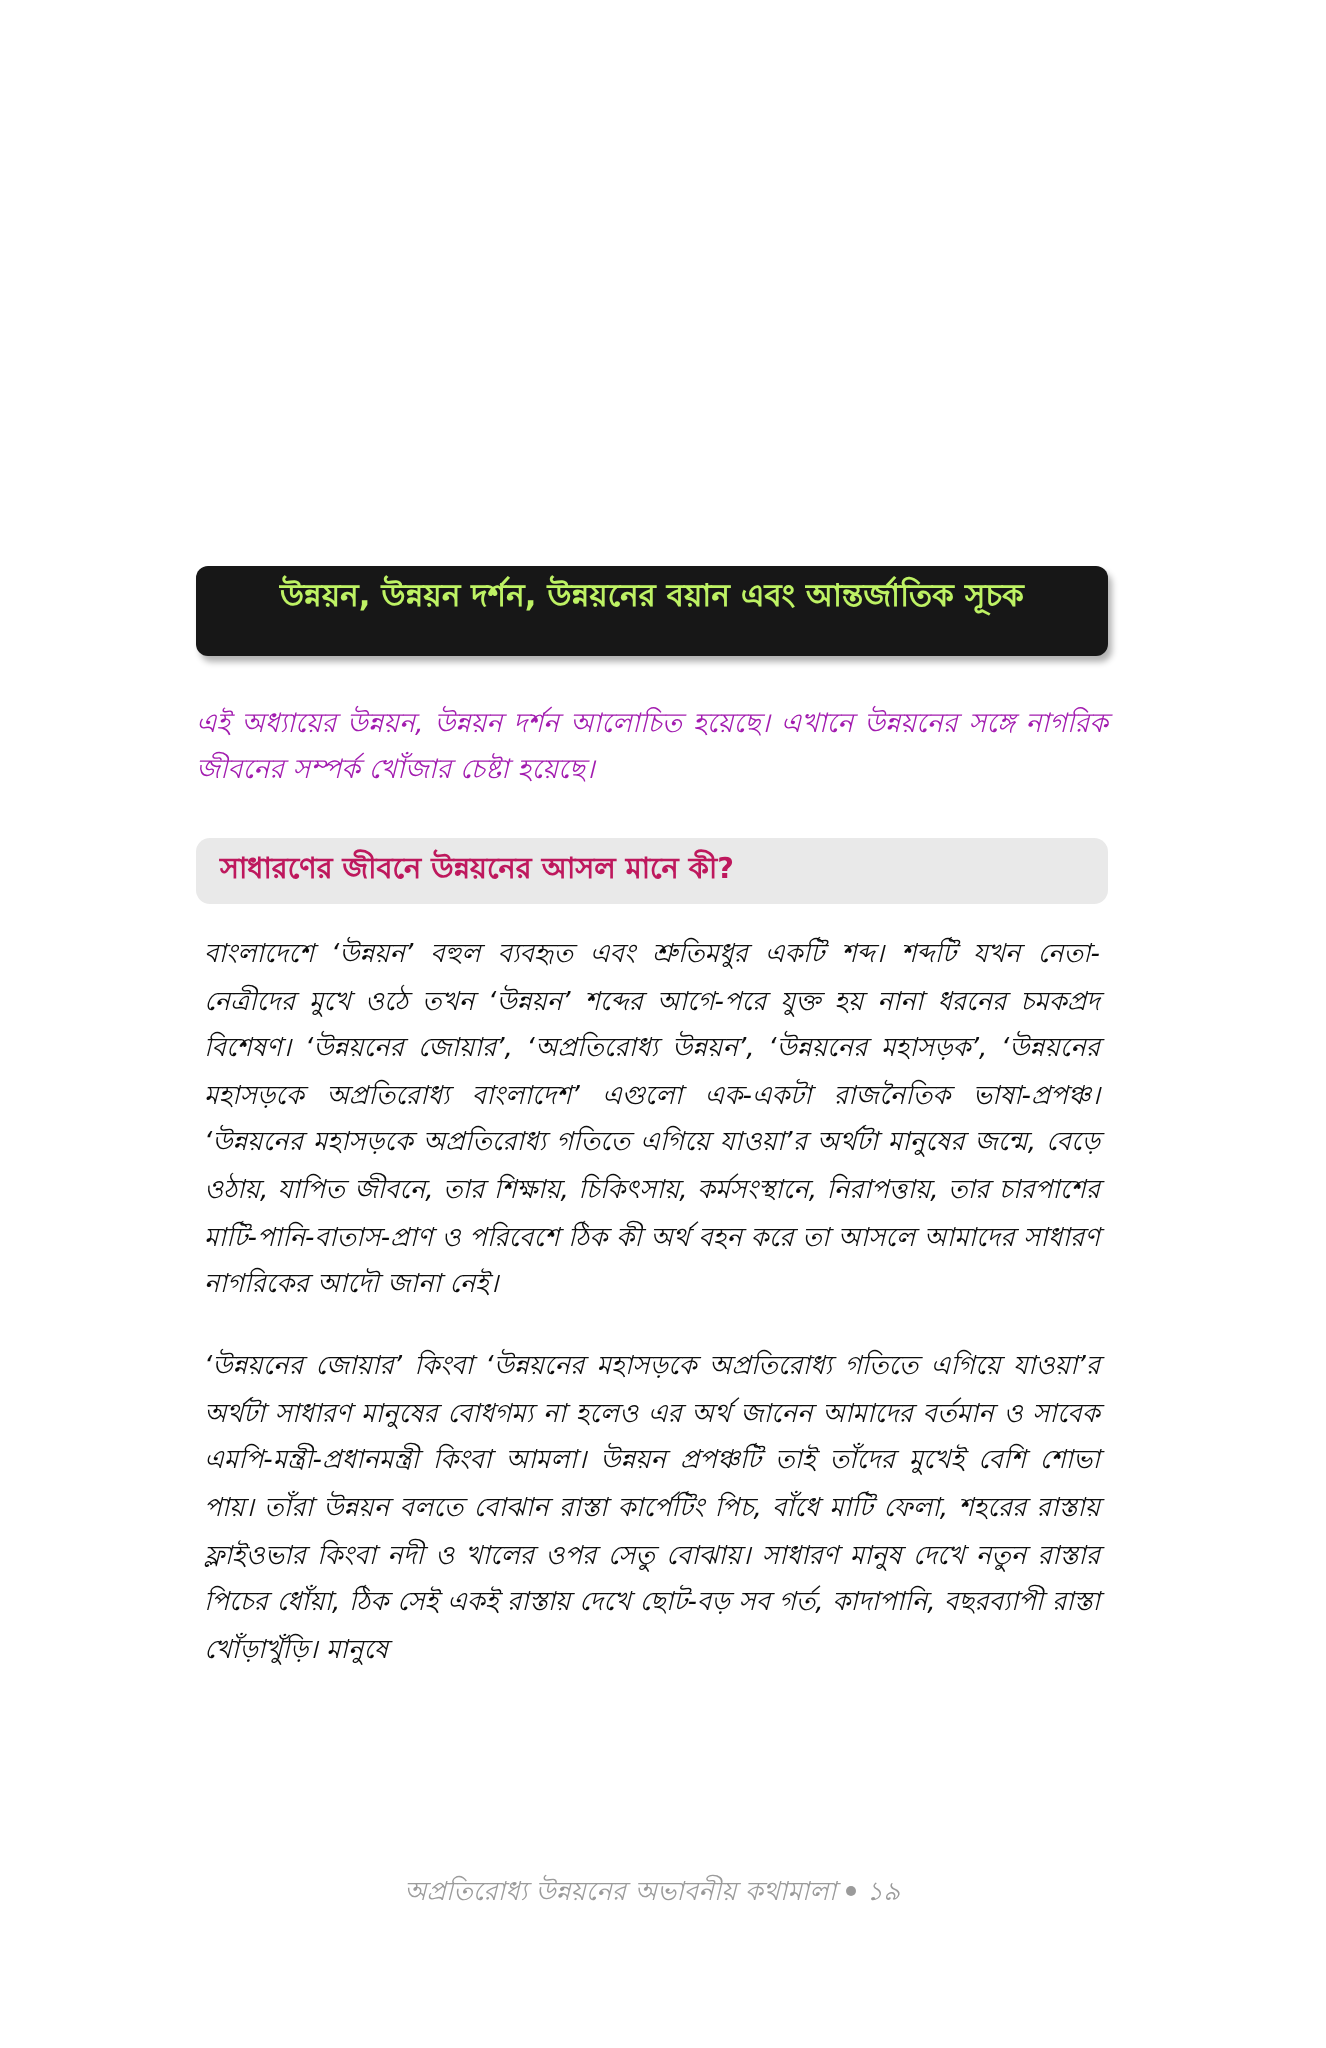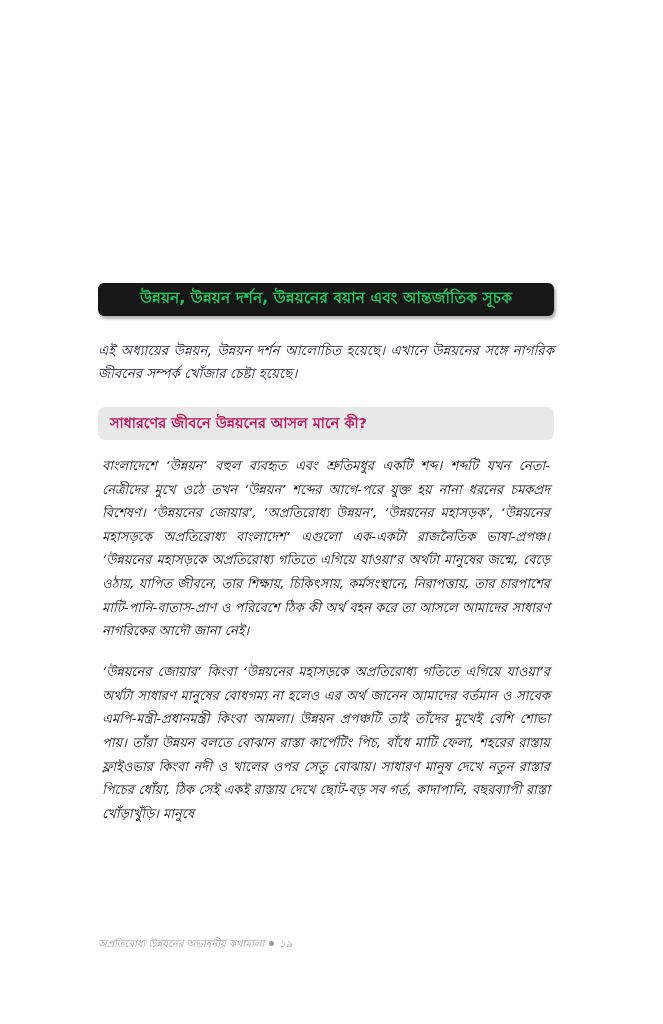--- a/index.html
+++ b/index.html
@@ -26,23 +26,23 @@
   .content {
     position: absolute;
     left: 98px;
     top: 283px;
     width: 456px;
   }
 
   
   .chapter-title-bar {
     background: #171717;
-    color: #22c55e;
+    color: #bef264;
     border-radius: 6px;
-    padding: 5px 10px 7px 10px;
+    padding: 5px 10px 19px 10px;
     box-sizing: border-box;
     box-shadow: 2px 3px 3px rgba(0,0,0,0.30);
     text-align: center;
     min-height: 30px;
   }
 
   .chapter-title-text {
     font-family: "DejaVu Sans", "Liberation Sans", sans-serif;
     font-size: 15.4px;
     font-weight: 700;
@@ -51,21 +51,21 @@
     white-space: nowrap;
   }
 
   
   .intro {
     margin-top: 23px;
     font-family: "DejaVu Sans", "Liberation Sans", sans-serif;
     font-style: italic;
     font-size: 13.4px;
     line-height: 1.75;
-    color: #0f172a;
+    color: #a21caf;
     text-align: justify;
     text-justify: inter-word;
   }
 
   
   .section-heading-bar {
     margin-top: 21px;
     background: #e9e9e9;
     border-radius: 7px;
     padding: 6px 12px 7px 12px;
@@ -100,24 +100,24 @@
   .body-paragraph.subsequent {
     margin-top: 17px;
   }
 
   
   .footer {
     position: absolute;
     left: 98px;
     top: 936px;
     width: 456px;
-    text-align: left;
+    text-align: center;
     font-family: "DejaVu Sans", "Liberation Sans", sans-serif;
     font-style: italic;
-    font-size: 10px;
+    font-size: 13px;
     color: #9b9b9b;
     white-space: nowrap;
   }
 
   .footer-bullet {
     display: inline-block;
     width: 5px;
     height: 5px;
     border-radius: 50%;
     background: #9b9b9b;

